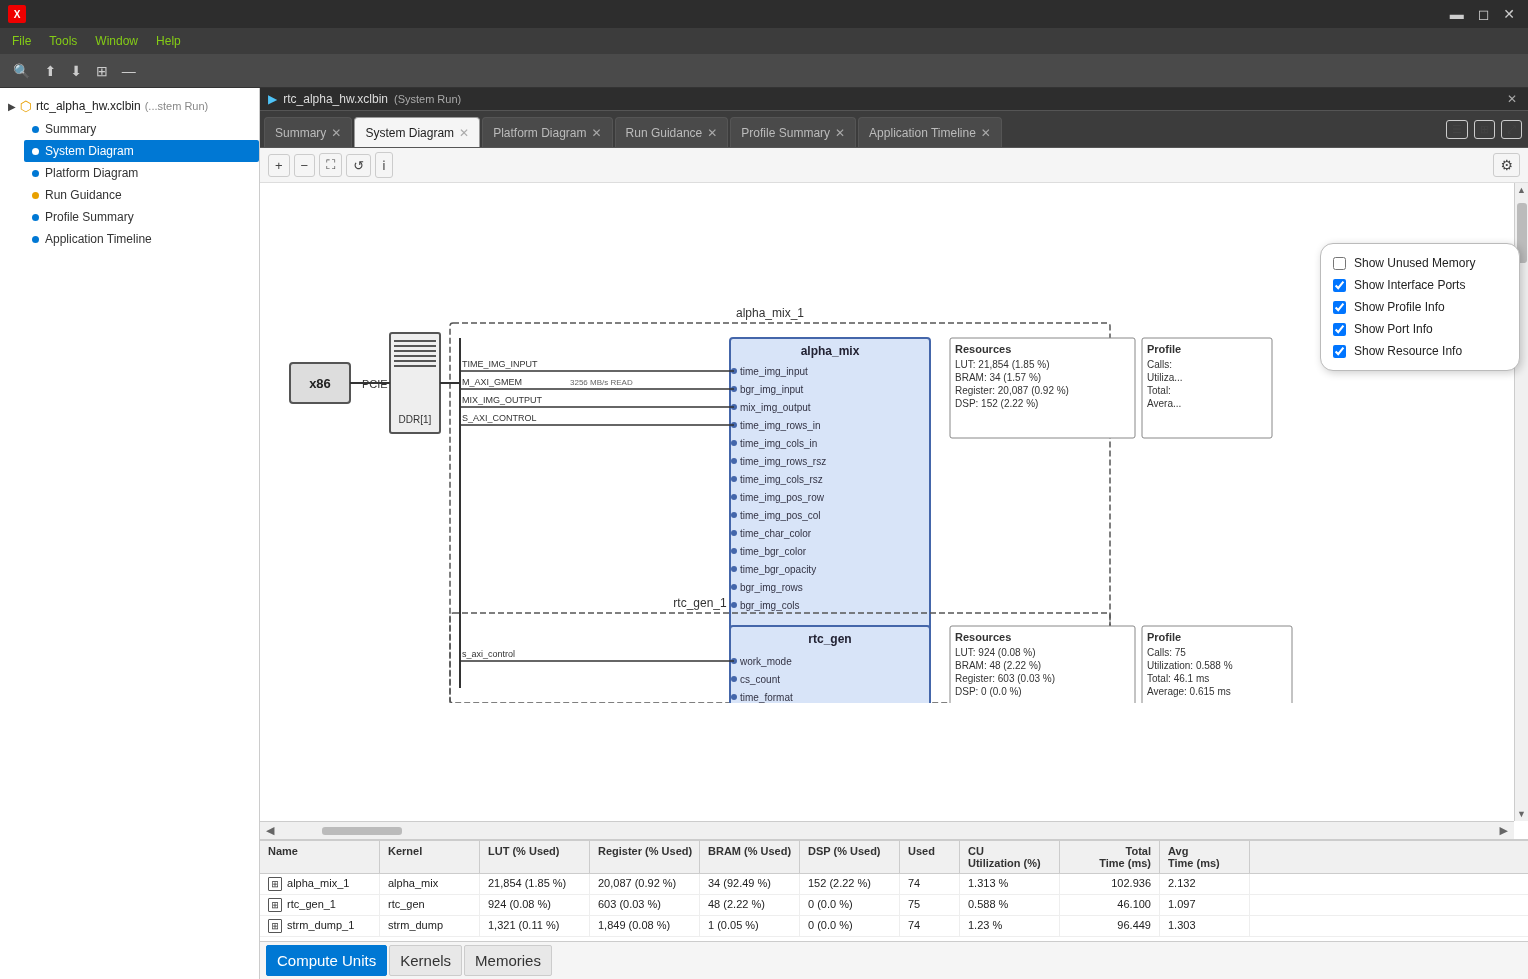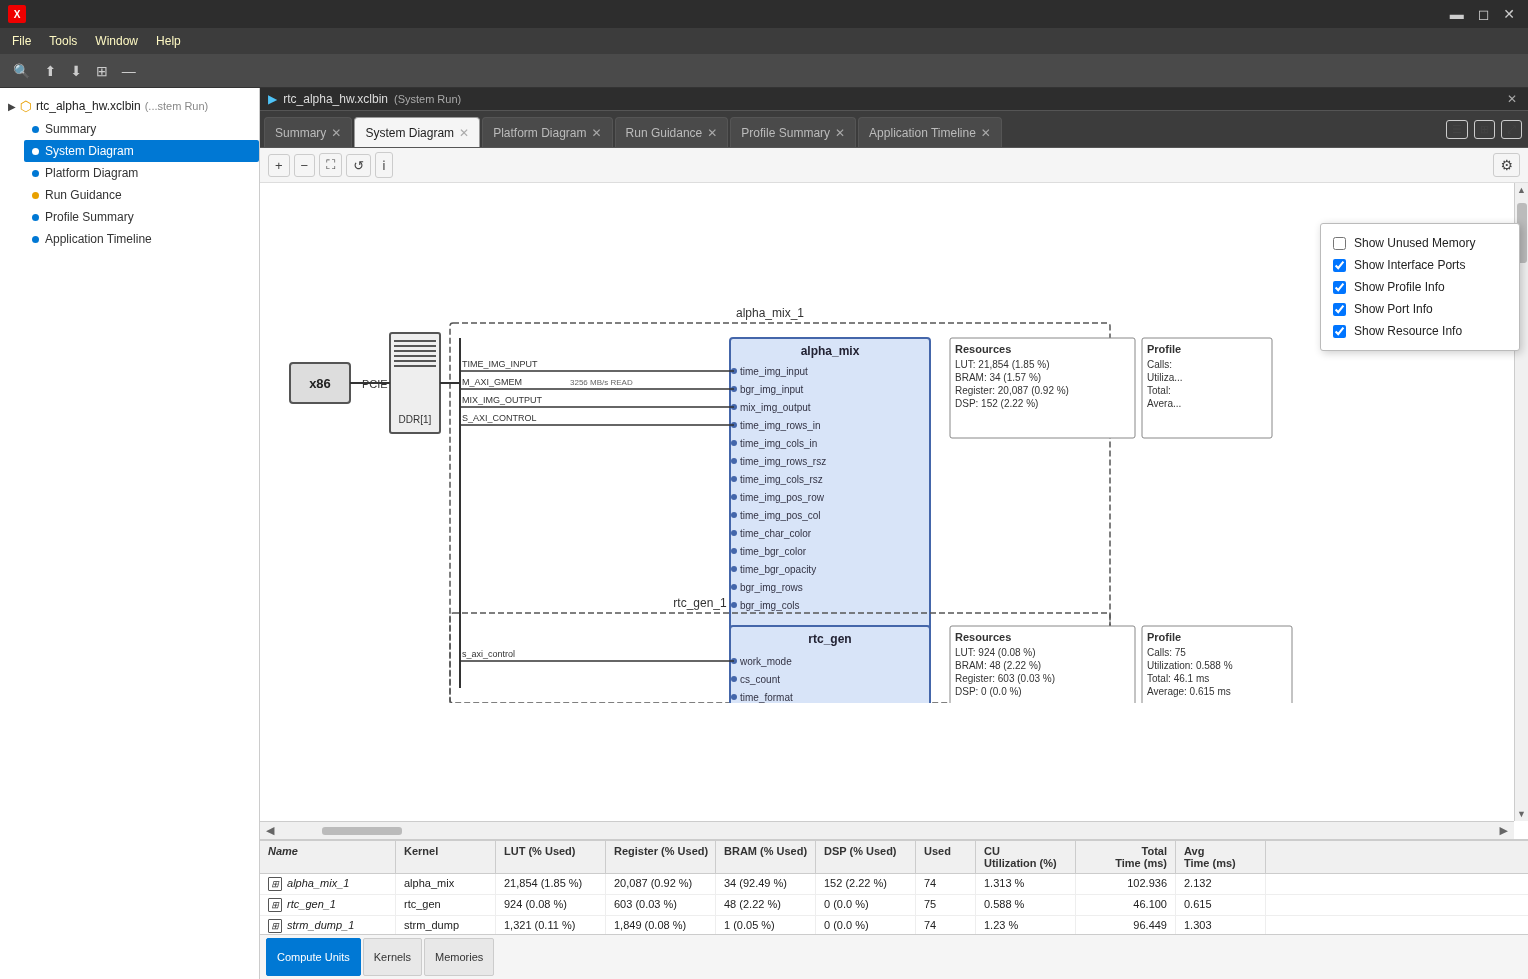--- a/index.html
+++ b/index.html
@@ -23,21 +23,21 @@
     
     #menubar {
       background: #3c3c3c;
       height: 26px;
       display: flex;
       align-items: center;
       padding: 0 4px;
       gap: 2px;
     }
     #menubar span {
-      color: #fef9c3;
+      color: #84cc16;
       padding: 3px 8px;
       cursor: pointer;
       font-size: 12px;
       border-radius: 2px;
     }
 
     
     #toolbar {
       background: #4a4a4a;
       height: 34px;
@@ -228,56 +228,56 @@
     .tr { display: flex; border-bottom: 1px solid #eee; font-size: 11px; }
     .td { padding: 3px 8px; border-right: 1px solid #eee; white-space: nowrap; overflow: hidden; }
     #table-footer {
       display: flex;
       gap: 2px;
       padding: 3px 6px;
       border-top: 1px solid #ccc;
       background: #f5f5f5;
     }
     .footer-tab {
-      padding: 12px 10px;
-      font-size: 11px;
+      padding: 6px 10px;
+      font-size: 15px;
       cursor: pointer;
       border-radius: 2px;
       color: #333;
       border: 1px solid #ccc;
       background: #e8e8e8;
     }
     .footer-tab.active { background: #0078d4; color: #fff; border-color: #0078d4; }
     .scroll-arrow { color: #666; cursor: pointer; padding: 0 4px; font-size: 11px; }
 
     
     #settings-popup {
       position: absolute;
       right: 8px;
-      top: 40px;
+      top: 60px;
       background: #fff;
       border: 1px solid #bbb;
-      border-radius: 3px;
+      border-radius: 13px;
       padding: 8px 12px;
       z-index: 100;
       box-shadow: 2px 2px 8px rgba(0,0,0,0.2);
       min-width: 200px;
     }
     .settings-row {
       display: flex;
       align-items: center;
       gap: 8px;
       padding: 4px 0;
       font-size: 12px;
       color: #222;
     }
     .settings-row input[type=checkbox] { cursor: pointer; }
 
     
-    .col-name { width: 136px; font-style: italic; }
+    .col-name { width: 120px; }
     .col-kernel { width: 100px; }
     .col-lut { width: 110px; }
     .col-reg { width: 110px; }
     .col-bram { width: 100px; }
     .col-dsp { width: 100px; }
     .col-calls { width: 60px; }
     .col-cu { width: 100px; }
     .col-total { width: 100px; text-align: right; }
     .col-avg { width: 90px; }
 
@@ -645,21 +645,21 @@
             <span>rtc_gen_1</span>
           </div>
           <div class="td col-kernel">rtc_gen</div>
           <div class="td col-lut">924 (0.08 %)</div>
           <div class="td col-reg">603 (0.03 %)</div>
           <div class="td col-bram">48 (2.22 %)</div>
           <div class="td col-dsp">0 (0.0 %)</div>
           <div class="td col-calls">75</div>
           <div class="td col-cu">0.588 %</div>
           <div class="td col-total">46.100</div>
-          <div class="td col-avg">0.615</div>
+          <div class="td col-avg">1.097</div>
         </div>
         <div class="tr">
           <div class="td col-name">
             <span class="kernel-icon">⊞</span>
             <span>strm_dump_1</span>
           </div>
           <div class="td col-kernel">strm_dump</div>
           <div class="td col-lut">1,321 (0.11 %)</div>
           <div class="td col-reg">1,849 (0.08 %)</div>
           <div class="td col-bram">1 (0.05 %)</div>

